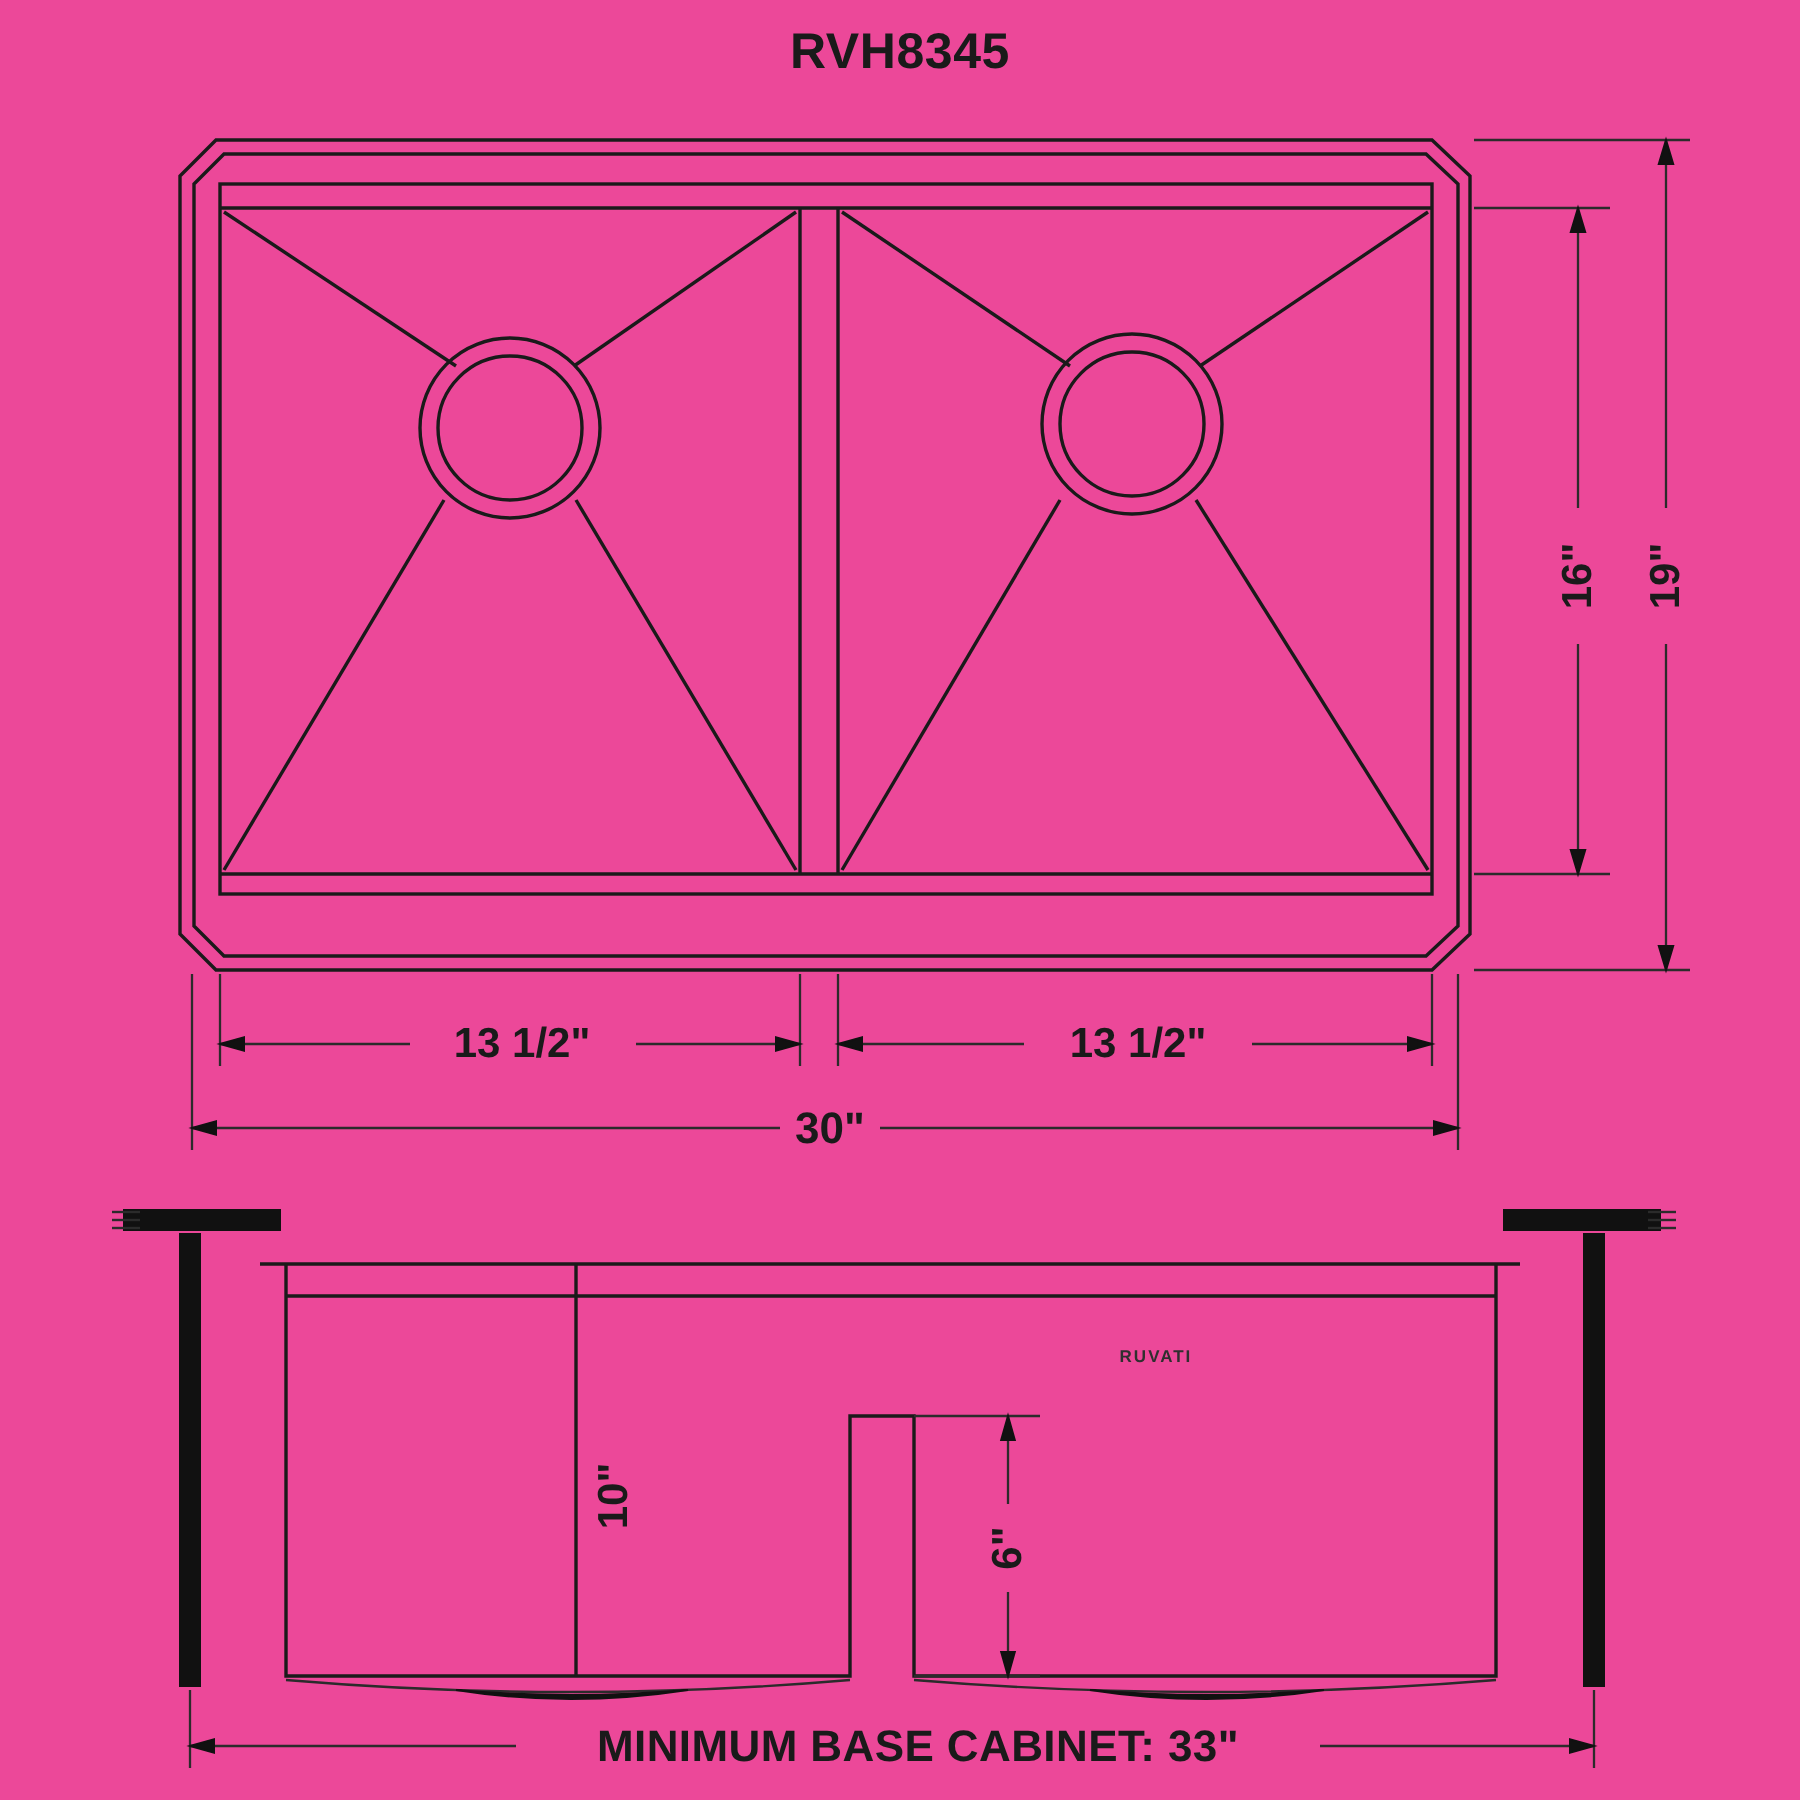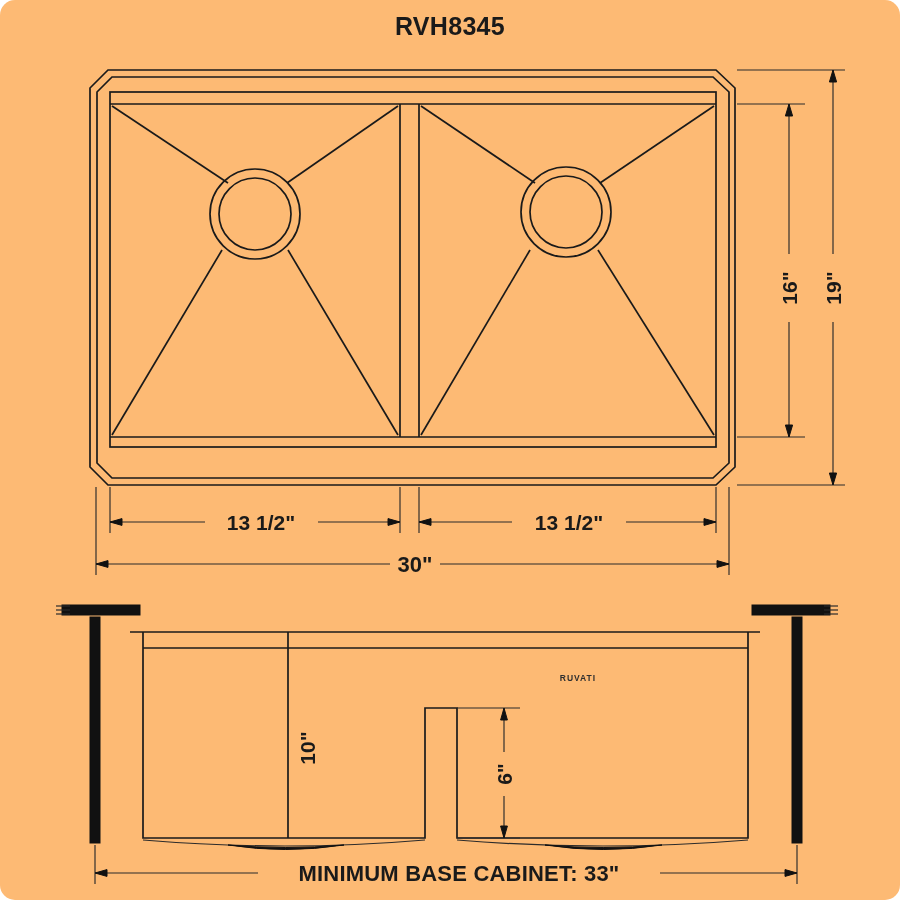--- a/index.html
+++ b/index.html
@@ -12,22 +12,21 @@
     width: 900px;
     height: 900px;
     font-family: "Liberation Sans", sans-serif;
     overflow: hidden;
     position: relative;
   }
   #sheet {
     position: relative;
     width: 900px;
     height: 900px;
-    background: #fdba74;
-    border-radius: 15px;
+    background: #ec4899;
   }
   #title {
     position: absolute;
     top: 12px;
     left: 0;
     width: 900px;
     text-align: center;
     font-size: 25px;
     font-weight: bold;
     color: #1a1a1a;

